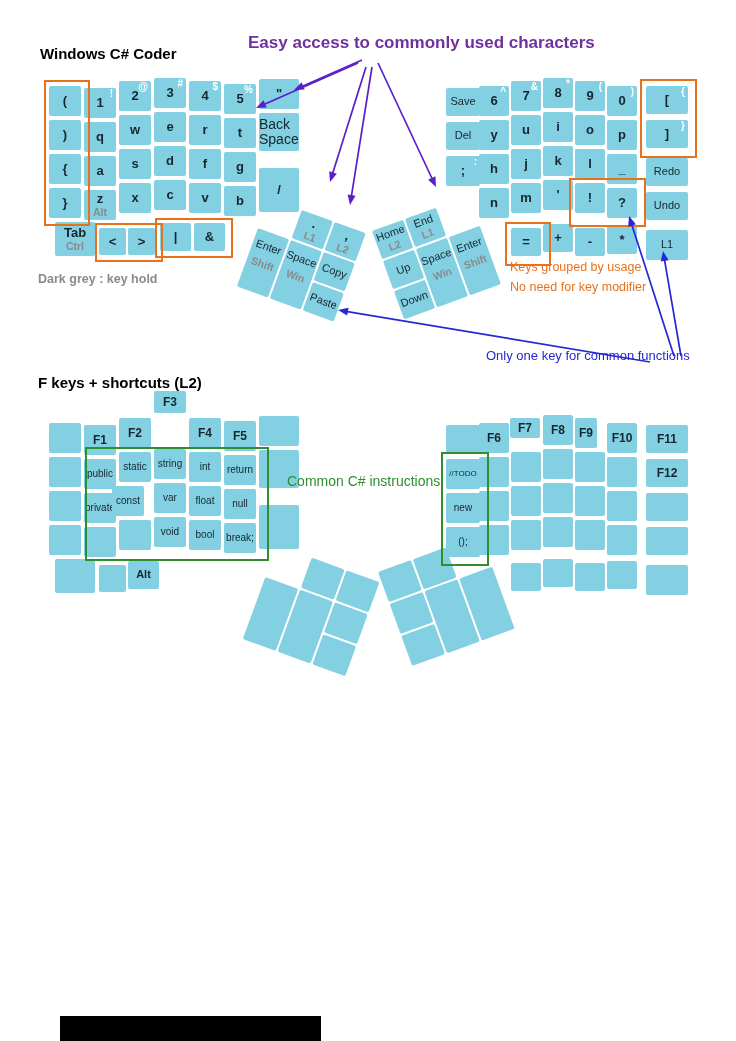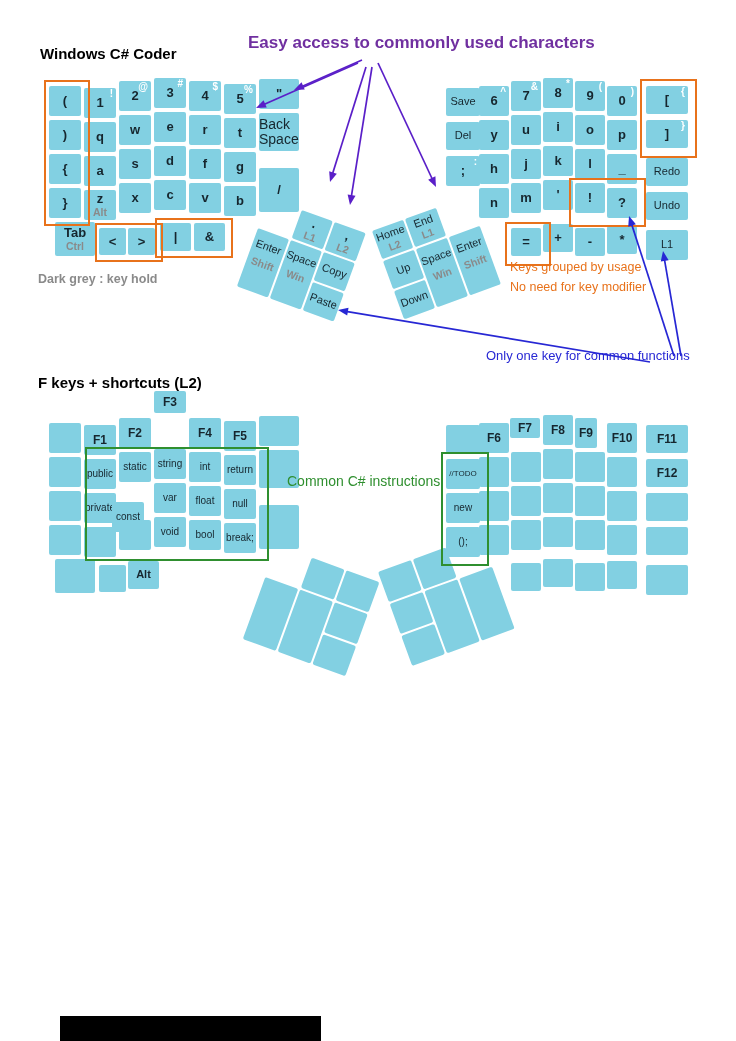--- a/index.html
+++ b/index.html
@@ -290,21 +290,21 @@
         <span class="kmain">int</span>
       </div>
       <div class="key kw" style="left: 224px; top: 455px; width: 32px; height: 30px;">
         <span class="kmain">return</span>
       </div>
       <div class="key" style="left: 259px; top: 450px; width: 40px; height: 38px;"></div>
       <div class="key" style="left: 49px; top: 491px; width: 32px; height: 30px;"></div>
       <div class="key kw" style="left: 84px; top: 493px; width: 32px; height: 30px;">
         <span class="kmain">private</span>
       </div>
-      <div class="key kw" style="left: 112px; top: 486px; width: 32px; height: 30px; margin-top: 16px;">
+      <div class="key kw" style="left: 112px; top: 486px; width: 32px; height: 30px;">
         <span class="kmain">const</span>
       </div>
       <div class="key kw" style="left: 154px; top: 483px; width: 32px; height: 30px;">
         <span class="kmain">var</span>
       </div>
       <div class="key kw" style="left: 189px; top: 486px; width: 32px; height: 30px;">
         <span class="kmain">float</span>
       </div>
       <div class="key kw" style="left: 224px; top: 489px; width: 32px; height: 30px;">
         <span class="kmain">null</span>

